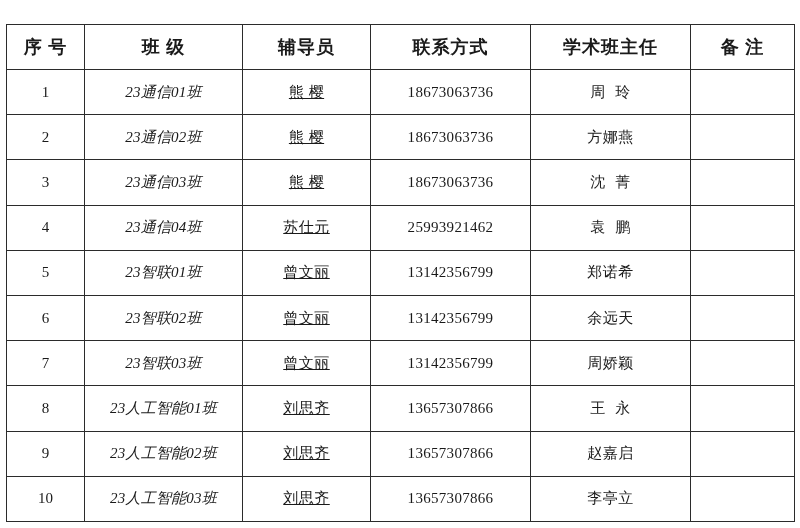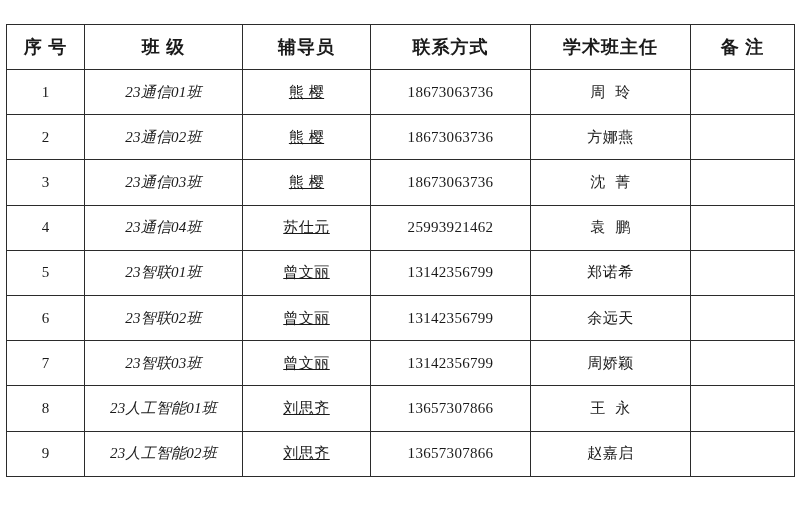--- a/index.html
+++ b/index.html
@@ -148,15 +148,23 @@
         <td class="remark"></td>
       </tr>
       <tr>
         <td class="idx">9</td>
         <td class="class-name">23人工智能02班</td>
         <td class="counselor">刘思齐</td>
         <td class="contact">13657307866</td>
         <td class="director">赵嘉启</td>
         <td class="remark"></td>
       </tr>
+      <tr>
+        <td class="idx">10</td>
+        <td class="class-name">23人工智能03班</td>
+        <td class="counselor">刘思齐</td>
+        <td class="contact">13657307866</td>
+        <td class="director">李亭立</td>
+        <td class="remark"></td>
+      </tr>
     </tbody>
   </table>
 </div>
 
 </body></html>

